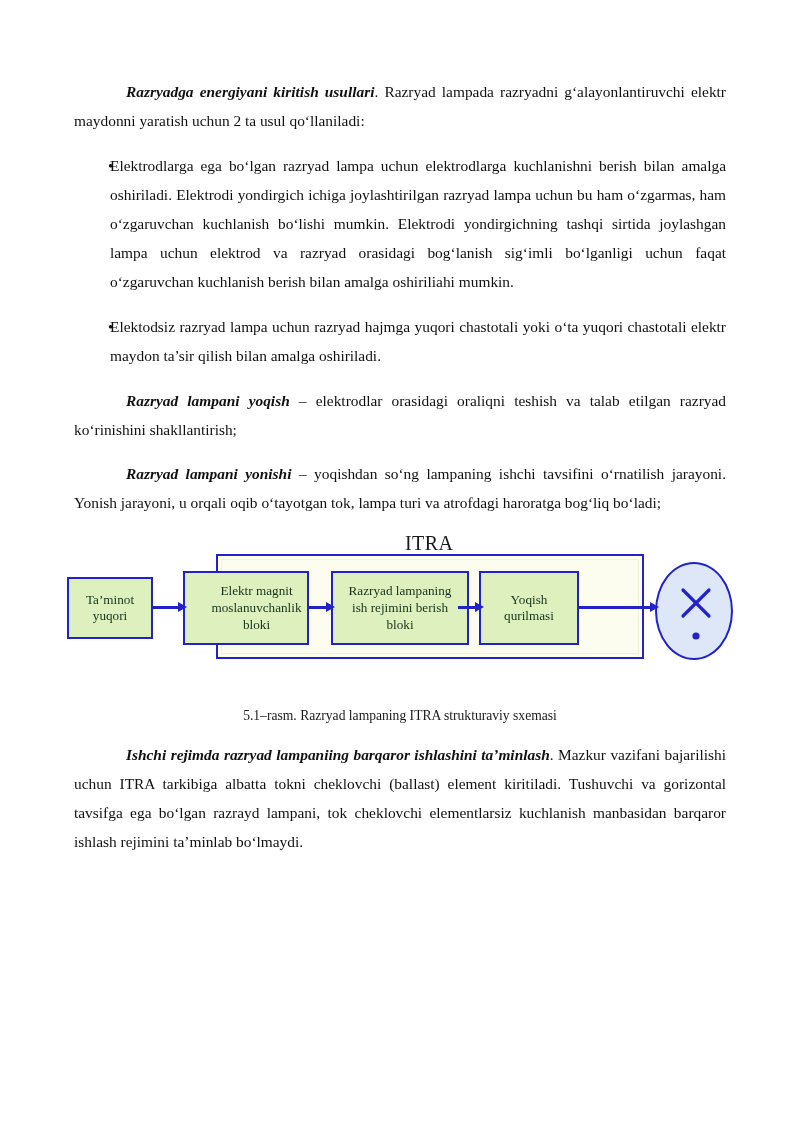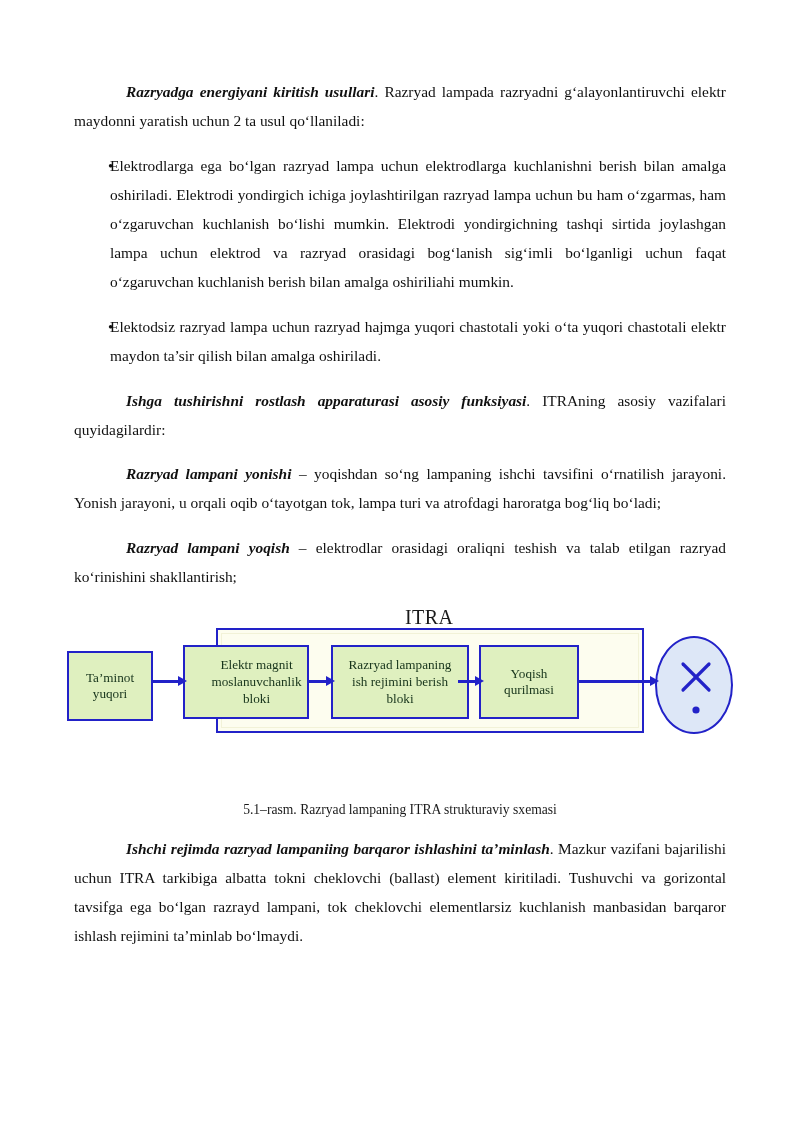--- a/index.html
+++ b/index.html
@@ -98,21 +98,21 @@
     display: flex;
     align-items: center;
     justify-content: center;
     text-align: center;
     color: #16331a;
     font-family: "Liberation Serif", "DejaVu Serif", serif;
     font-size: 13.2px;
     line-height: 1.26;
     padding: 2px 3px;
   }
-  .blk-supply  { left: 9px;   top: 43px; width: 86px;  height: 70px; }
+  .blk-supply  { left: 9px;   top: 43px; width: 86px;  height: 62px; }
   .blk-emc     { left: 125px; top: 37px; width: 126px; height: 74px; padding-left: 24px; }
   .blk-mode    { left: 273px; top: 37px; width: 138px; height: 74px; }
   .blk-ignite  { left: 421px; top: 37px; width: 100px; height: 74px; text-align: center; }
 
   
   .lamp {
     position: absolute;
     left: 597px;
     top: 28px;
     width: 78px;
@@ -140,21 +140,21 @@
     border-left: 9px solid #2222c8;
     border-top: 5.5px solid transparent;
     border-bottom: 5.5px solid transparent;
   }
   .conn-1 { left: 95px;  width: 26px; }
   .conn-2 { left: 251px; width: 18px; }
   .conn-3 { left: 400px; width: 18px; }
   .conn-4 { left: 521px; width: 72px; }
 
   .fig-caption {
-    margin-top: 20px;
+    margin-top: 0;
     text-align: center;
     font-size: 13.6px;
     color: #1a1a1a;
     line-height: 1.4;
   }
 </style>
 </head>
 <body>
 
 <div class="page">
@@ -166,25 +166,24 @@
     <p class="bullet-par">
         <span class="bullet-dot">•</span>
         <span class="bullet-body">Elektrodlarga ega bo‘lgan razryad lampa uchun elektrodlarga kuchlanishni berish bilan amalga oshiriladi. Elektrodi yondirgich ichiga joylashtirilgan razryad lampa uchun bu ham o‘zgarmas, ham o‘zgaruvchan kuchlanish bo‘lishi mumkin. Elektrodi yondirgichning tashqi sirtida joylashgan lampa uchun elektrod va razryad orasidagi bog‘lanish sig‘imli bo‘lganligi uchun faqat o‘zgaruvchan kuchlanish berish bilan amalga oshiriliahi mumkin.</span>
       </p>
 
     <p class="bullet-par">
         <span class="bullet-dot">•</span>
         <span class="bullet-body">Elektodsiz razryad lampa uchun razryad hajmga yuqori chastotali yoki o‘ta yuqori chastotali elektr maydon ta’sir qilish bilan amalga oshiriladi.</span>
       </p>
 
-    <p class="indent"><span class="bold-italic">Ishga tushirishni rostlash apparaturasi asosiy funksiyasi</span><span>. ITRAning asosiy vazifalari quyidagilardir:</span></p>
+
+    <p class="indent"><span class="bold-italic">Razryad lampani yoqish</span><span> – elektrodlar orasidagi oraliqni teshish va talab etilgan razryad ko‘rinishini shakllantirish;</span></p>
 
     <p class="indent"><span class="bold-italic">Razryad lampani yonishi</span><span> – yoqishdan so‘ng lampaning ishchi tavsifini o‘rnatilish jarayoni. Yonish jarayoni, u orqali oqib o‘tayotgan tok, lampa turi va atrofdagi haroratga bog‘liq bo‘ladi;</span></p>
-
-    <p class="indent"><span class="bold-italic">Razryad lampani yoqish</span><span> – elektrodlar orasidagi oraliqni teshish va talab etilgan razryad ko‘rinishini shakllantirish;</span></p>
 
   </div>
 
   <div class="figure">
 
     <div class="itra-label">ITRA</div>
 
     <div class="itra-box">
       <div class="itra-box-inner"></div>
     </div>

